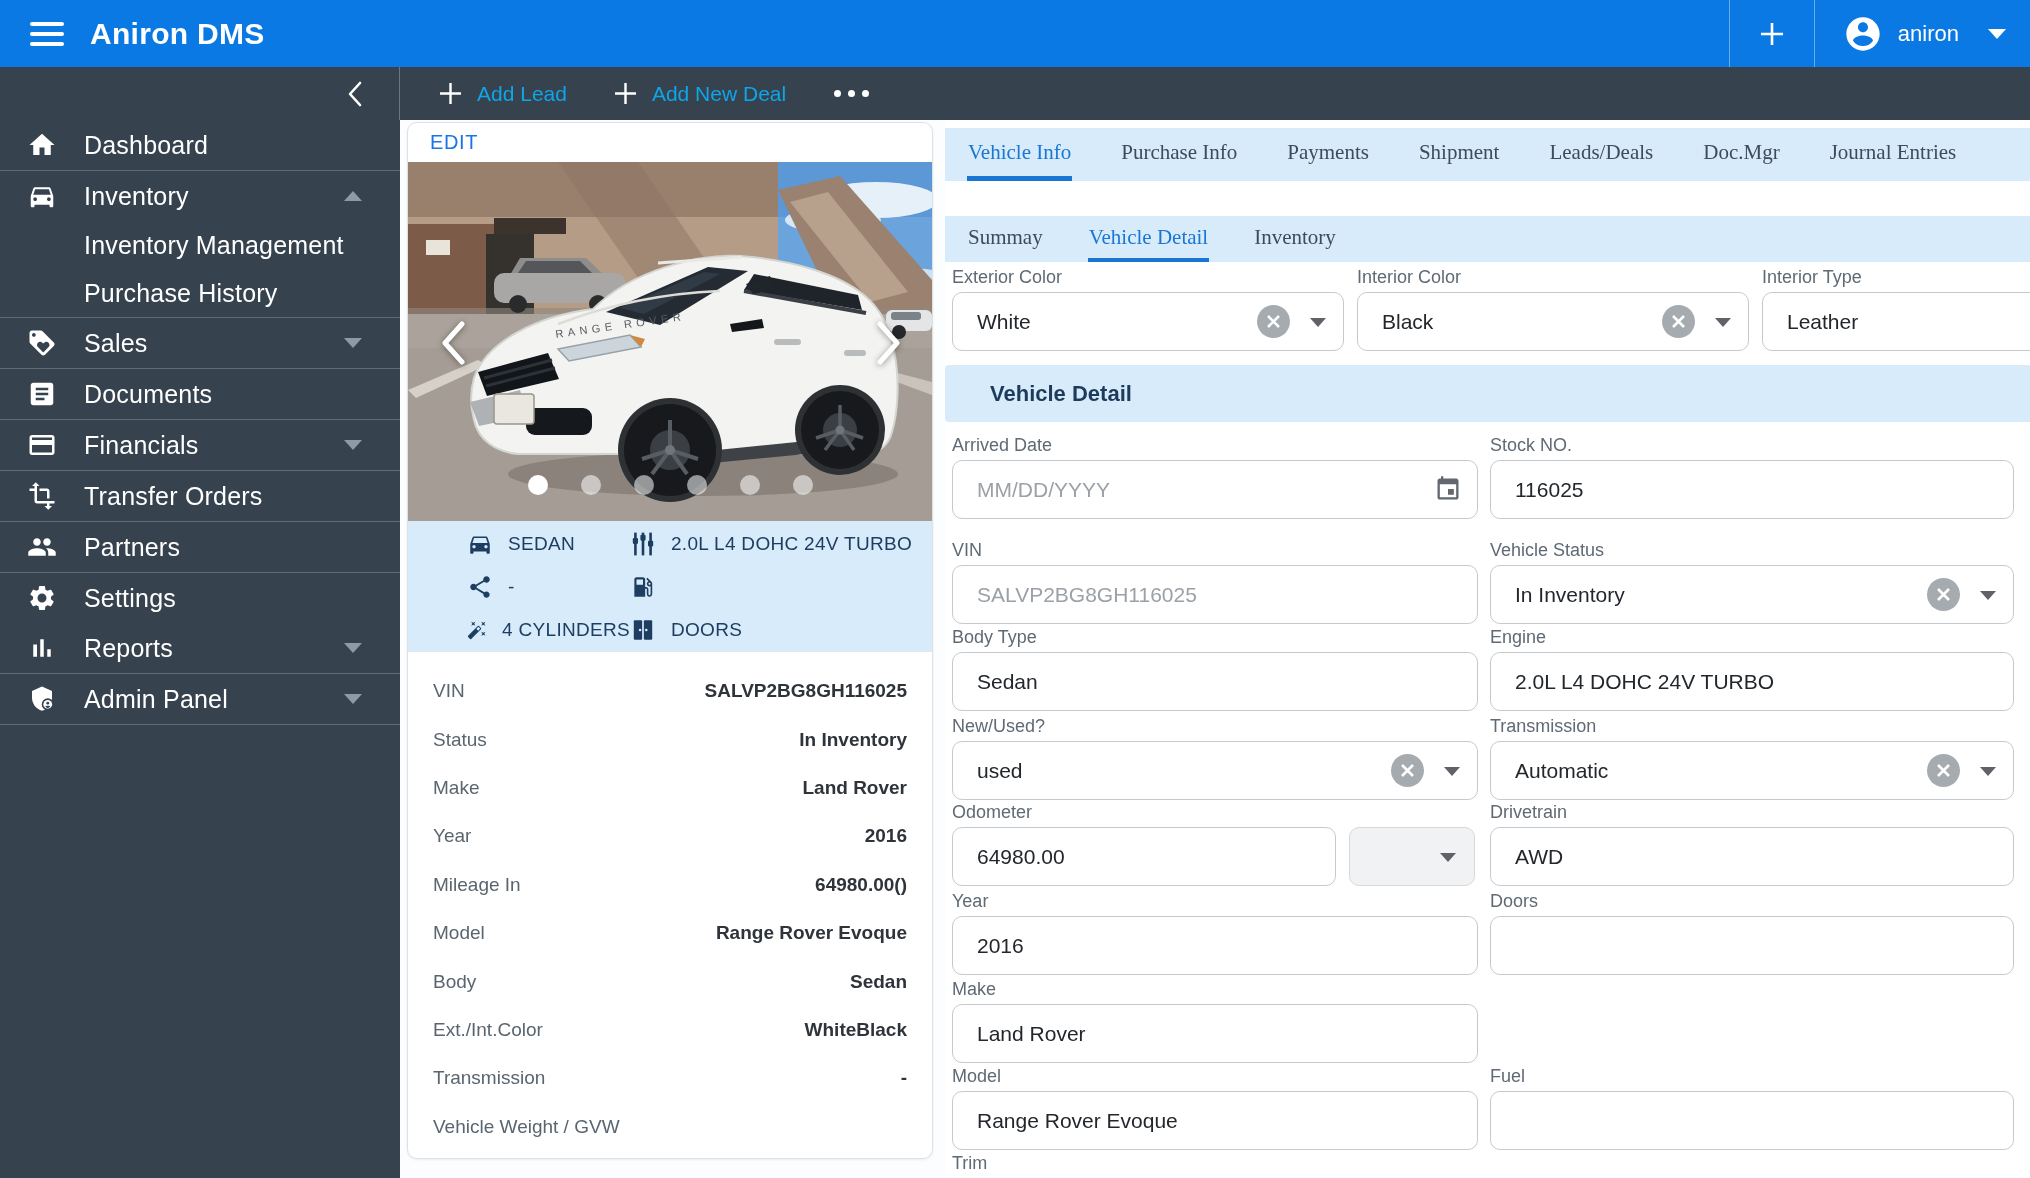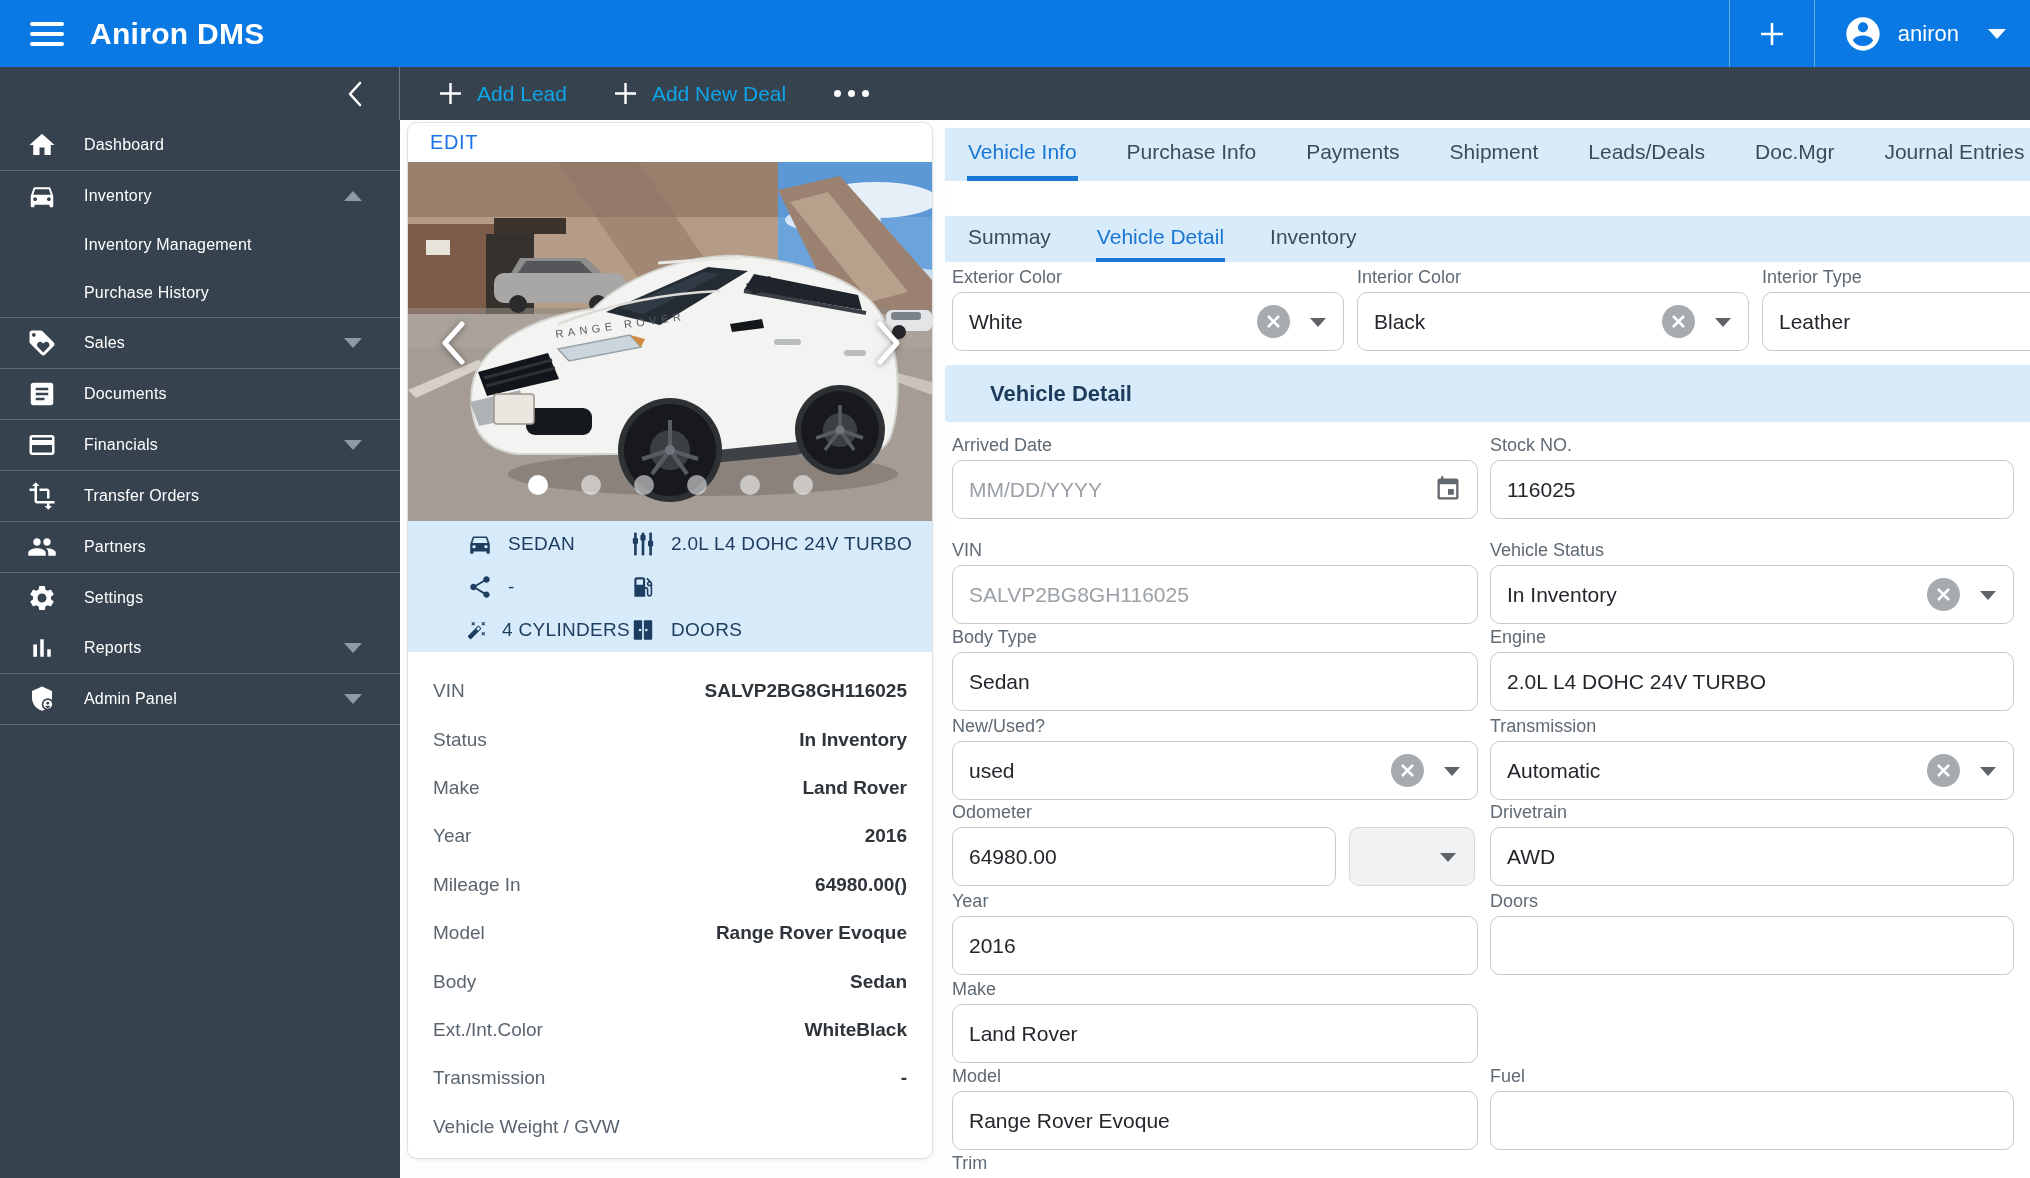--- a/index.html
+++ b/index.html
@@ -25,21 +25,21 @@
   .toolbar-main{display:flex;align-items:center;gap:46px;padding-left:38px;}
   .tbtn{display:flex;align-items:center;gap:14px;font-size:21px;cursor:pointer;white-space:nowrap;}
   .dots3{display:flex;gap:7px;cursor:pointer;padding:8px 2px;}
   .dots3 i{width:7px;height:7px;border-radius:50%;background:#fff;}
 
   
   .sidebar{position:absolute;top:120px;left:0;bottom:0;width:400px;background:#36424e;color:#fff;z-index:20;}
   .nav-row{display:flex;align-items:center;height:50px;position:relative;cursor:pointer;}
   .nav-row.sub{height:48px;}
   .nav-icon{width:84px;display:flex;justify-content:center;flex:0 0 84px;}
-  .nav-label{font-size:16px;letter-spacing:.2px;}
+  .nav-label{font-size:25px;letter-spacing:.2px;}
   .sub .nav-label{margin-left:84px;}
   .nav-caret-up{position:absolute;right:38px;width:0;height:0;border-left:9px solid transparent;border-right:9px solid transparent;border-bottom:10px solid #8e9aa4;}
   .nav-caret-dn{position:absolute;right:38px;width:0;height:0;border-left:9px solid transparent;border-right:9px solid transparent;border-top:10px solid #8e9aa4;}
   .nav-sep{height:1px;background:rgba(255,255,255,.22);}
 
   
   .card{position:absolute;left:407px;top:122px;width:524px;height:1035px;background:#fff;border:1px solid #dfe2e5;border-radius:10px;overflow:hidden;box-shadow:0 1px 3px rgba(0,0,0,.07);z-index:10;}
   .edit-bar{height:39px;display:flex;align-items:center;padding-left:22px;}
   .edit-link{color:#1a73e8;font-size:20px;letter-spacing:.6px;cursor:pointer;}
   .photo{position:relative;height:359px;background:#a9a199;overflow:hidden;}
@@ -55,29 +55,29 @@
   .details{padding-top:15px;}
   .drow{display:flex;justify-content:space-between;align-items:center;height:48.4px;padding:0 25px;}
   .dlabel{font-size:19px;color:#5a6570;}
   .dvalue{font-size:19px;font-weight:700;color:#2e343a;}
 
   
   .panel{position:absolute;left:945px;top:120px;width:1085px;height:1058px;background:#fff;overflow:hidden;z-index:10;}
   .strip{position:absolute;left:0;width:1085px;background:#d8ebfb;display:flex;padding-left:22px;box-sizing:border-box;}
   .strip1{top:8px;height:53px;}
   .strip2{top:96px;height:46px;}
-  .tab{display:flex;align-items:center;font-size:21px;color:#3d4c58;margin-right:48px;border-bottom:5px solid transparent;padding:0 1px;white-space:nowrap;cursor:pointer;box-sizing:border-box;}
+  .tab{display:flex;align-items:center;font-size:21px;color:#3d4c58;margin-right:48px;border-bottom:5px solid transparent;padding:0 1px;white-space:nowrap;cursor:pointer;box-sizing:border-box;font-family:Liberation Serif, serif;}
   .tab.active{color:#1976d2;border-bottom-color:#1976d2;}
   .strip2 .tab{border-bottom-width:4px;margin-right:44px;}
   .section-strip{position:absolute;left:0;top:245px;width:1085px;height:57px;background:#d8ebfb;display:flex;align-items:center;padding-left:45px;font-size:22px;font-weight:700;color:#1d3c5c;box-sizing:border-box;border-radius:4px 0 0 4px;}
 
   .fgroup{position:absolute;}
   .flabel{font-size:18px;color:#5f6a74;margin-bottom:6px;line-height:18px;white-space:nowrap;}
   .fbox{position:relative;height:59px;}
-  .fbox input{width:100%;height:59px;box-sizing:border-box;border:1.5px solid #c6cace;border-radius:10px;padding:0 16px;font-size:21px;color:#23272c;font-family:inherit;background:#fff;outline:none;}
+  .fbox input{width:100%;height:59px;box-sizing:border-box;border:1.5px solid #c6cace;border-radius:10px;padding:0 24px;font-size:21px;color:#23272c;font-family:inherit;background:#fff;outline:none;}
   .fbox input::placeholder{color:#9ba1a7;}
   .fbox.muted input{color:#9ba1a7;}
   .fbox.with-icons input{padding-right:105px;}
   .clear-ic{position:absolute;right:54px;top:13px;width:33px;height:33px;border-radius:50%;background:#a6abb0;display:flex;align-items:center;justify-content:center;cursor:pointer;}
   .sel-caret{position:absolute;right:18px;top:26px;width:0;height:0;border-left:8px solid transparent;border-right:8px solid transparent;border-top:9px solid #5f6368;cursor:pointer;}
   .cal-ic{position:absolute;right:16px;top:15px;cursor:pointer;}
   .unit-select{position:absolute;left:404px;top:707px;width:126px;height:59px;background:#f1f2f4;border:1.5px solid #d6d9dc;border-radius:10px;box-sizing:border-box;cursor:pointer;}
   .unit-select .sel-caret{top:25px;}
 </style>
 </head>

